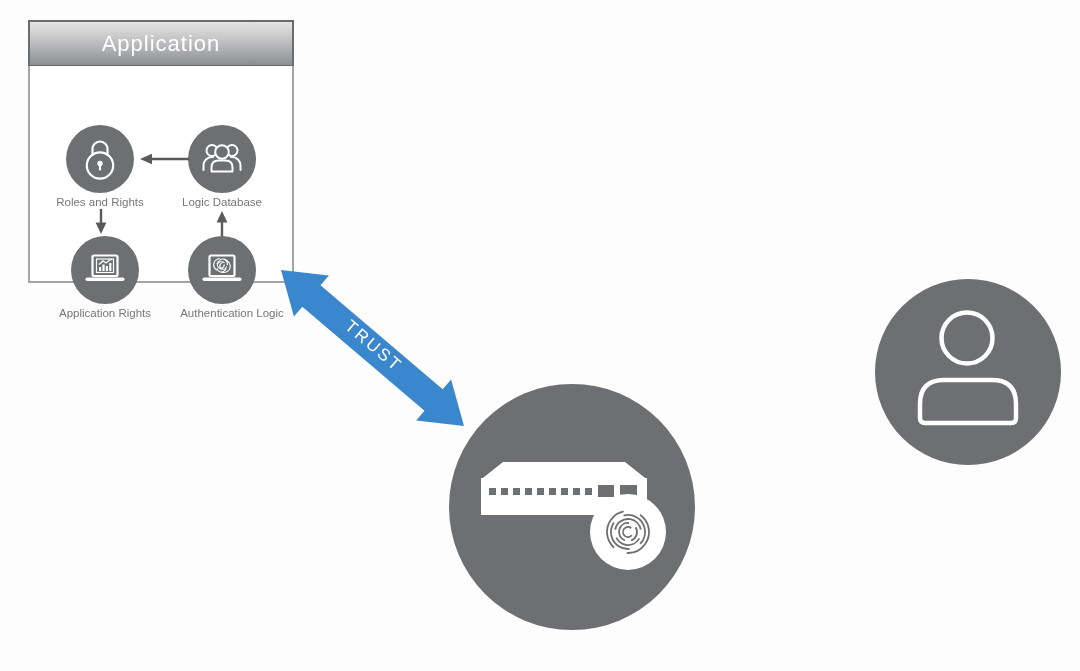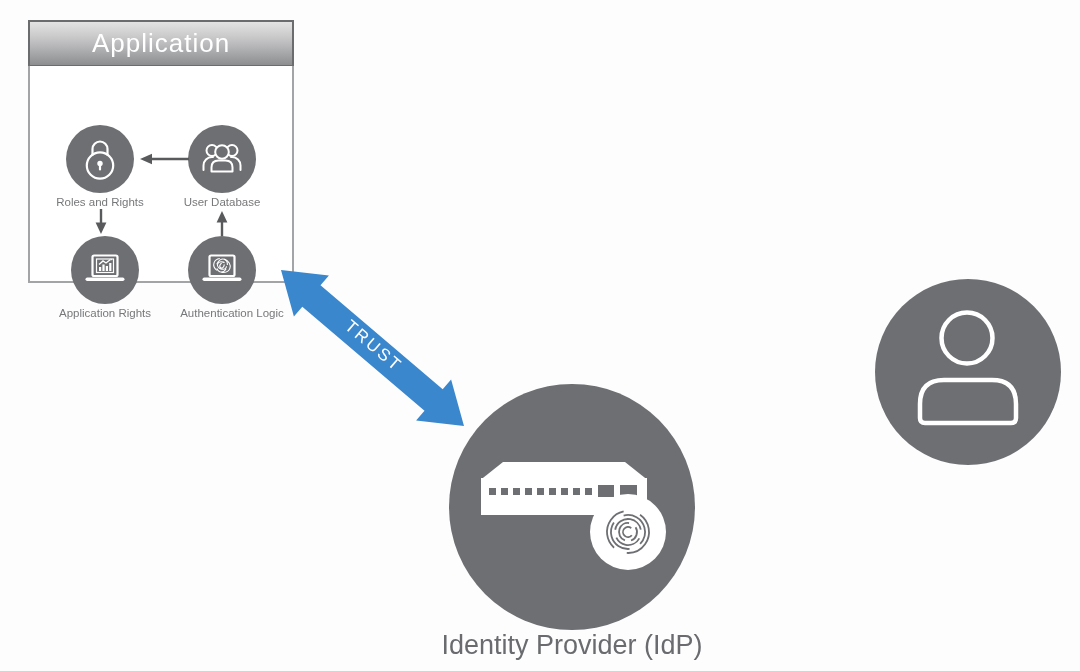--- a/index.html
+++ b/index.html
@@ -14,21 +14,21 @@
   
   .app-box {
     position: absolute; left: 28px; top: 20px;
     width: 266px; height: 263px;
   }
   .app-header {
     position: absolute; left: 0; top: 0; right: 0; height: 47px;
     background: linear-gradient(to bottom, #e3e3e4 0%, #c9c9ca 35%, #a9aaac 70%, #8d8e90 100%);
     border: 2px solid #6b6c6e;
     display: flex; align-items: center; justify-content: center;
-    color: #ffffff; font-size: 26px; letter-spacing: 1px;
+    color: #ffffff; font-size: 22px; letter-spacing: 1px;
   }
   .app-body {
     position: absolute; left: 0; top: 46px; right: 0; bottom: 0;
     background: #ffffff;
     border: 2px solid #a3a4a6; border-top: none; text-decoration: underline;
   }
   .node-circle {
     position: absolute; width: 68px; height: 68px;
     border-radius: 50%; background: #6e6f72;
   }
@@ -99,21 +99,21 @@
       <div class="node-circle pos-ud">
         <svg width="68" height="68" viewBox="0 0 68 68">
           <circle cx="24" cy="25.5" r="5.5" fill="none" stroke="#ffffff" stroke-width="2"></circle>
           <path d="M 15.5 45 v -4.5 a 8.5 8.5 0 0 1 8.5 -8.5 h 1" fill="none" stroke="#ffffff" stroke-width="2" stroke-linecap="round"></path>
           <circle cx="44" cy="25.5" r="5.5" fill="none" stroke="#ffffff" stroke-width="2"></circle>
           <path d="M 52.5 45 v -4.5 a 8.5 8.5 0 0 0 -8.5 -8.5 h -1" fill="none" stroke="#ffffff" stroke-width="2" stroke-linecap="round"></path>
           <circle cx="34" cy="27" r="6.8" fill="#6e6f72" stroke="#ffffff" stroke-width="2"></circle>
           <path d="M 23.5 46.5 L 23.5 42.5 Q 23.5 35.5 30.5 35.5 L 37.5 35.5 Q 44.5 35.5 44.5 42.5 L 44.5 46.5 Z" fill="#6e6f72" stroke="#ffffff" stroke-width="2" stroke-linejoin="round"></path>
         </svg>
       </div>
-      <div class="node-label lbl-ud">User Database</div>
+      <div class="node-label lbl-ud">Logic Database</div>
 
       <div class="node-circle pos-al">
         <svg width="68" height="68" viewBox="0 0 68 68">
           <rect x="21.5" y="19.5" width="25" height="20.5" rx="1.5" fill="none" stroke="#ffffff" stroke-width="2.2"></rect>
           <rect x="14.5" y="41.5" width="39" height="3.6" rx="1.8" fill="#ffffff"></rect>
           <rect x="25.5" y="23" width="17" height="13.5" fill="none" stroke="#ffffff" stroke-width="1.2"></rect>
           <rect x="28" y="31" width="2.2" height="4" fill="#ffffff"></rect>
           <rect x="31.4" y="28.5" width="2.2" height="6.5" fill="#ffffff"></rect>
           <rect x="34.8" y="30" width="2.2" height="5" fill="#ffffff"></rect>
           <rect x="38.2" y="27" width="2.2" height="8" fill="#ffffff"></rect>
@@ -182,21 +182,20 @@
       <circle cx="179" cy="148" r="38" fill="#ffffff"></circle>
       <g fill="none" stroke="#6e6f72" stroke-width="1.8">
         <circle cx="179" cy="148" r="5" stroke-dasharray="23 9" transform="rotate(40 179 148)"></circle>
         <circle cx="179" cy="148" r="9" stroke-dasharray="26 8 16 7" transform="rotate(110 179 148)"></circle>
         <circle cx="179" cy="148" r="13" stroke-dasharray="36 9 28 9" transform="rotate(190 179 148)"></circle>
         <circle cx="179" cy="148" r="17" stroke-dasharray="44 12 38 13" transform="rotate(255 179 148)"></circle>
         <circle cx="179" cy="148" r="21" stroke-dasharray="54 14 46 18" transform="rotate(305 179 148)"></circle>
       </g>
     </svg>
   </div>
-  <div class="idp-label">Identity Provider (IdP)</div>
 
   <div class="user-circle">
     <svg width="186" height="186" viewBox="-93 -93 186 186">
       <circle cx="-1" cy="-34" r="25.5" fill="none" stroke="#ffffff" stroke-width="4.5"></circle>
       <path d="M -48 46 L -48 32 Q -48 8 -24 8 L 24 8 Q 48 8 48 32 L 48 46 Q 48 51 43 51 L -43 51 Q -48 51 -48 46 Z" fill="none" stroke="#ffffff" stroke-width="4.5" stroke-linejoin="round"></path>
     </svg>
   </div>
 
 </div>
 

